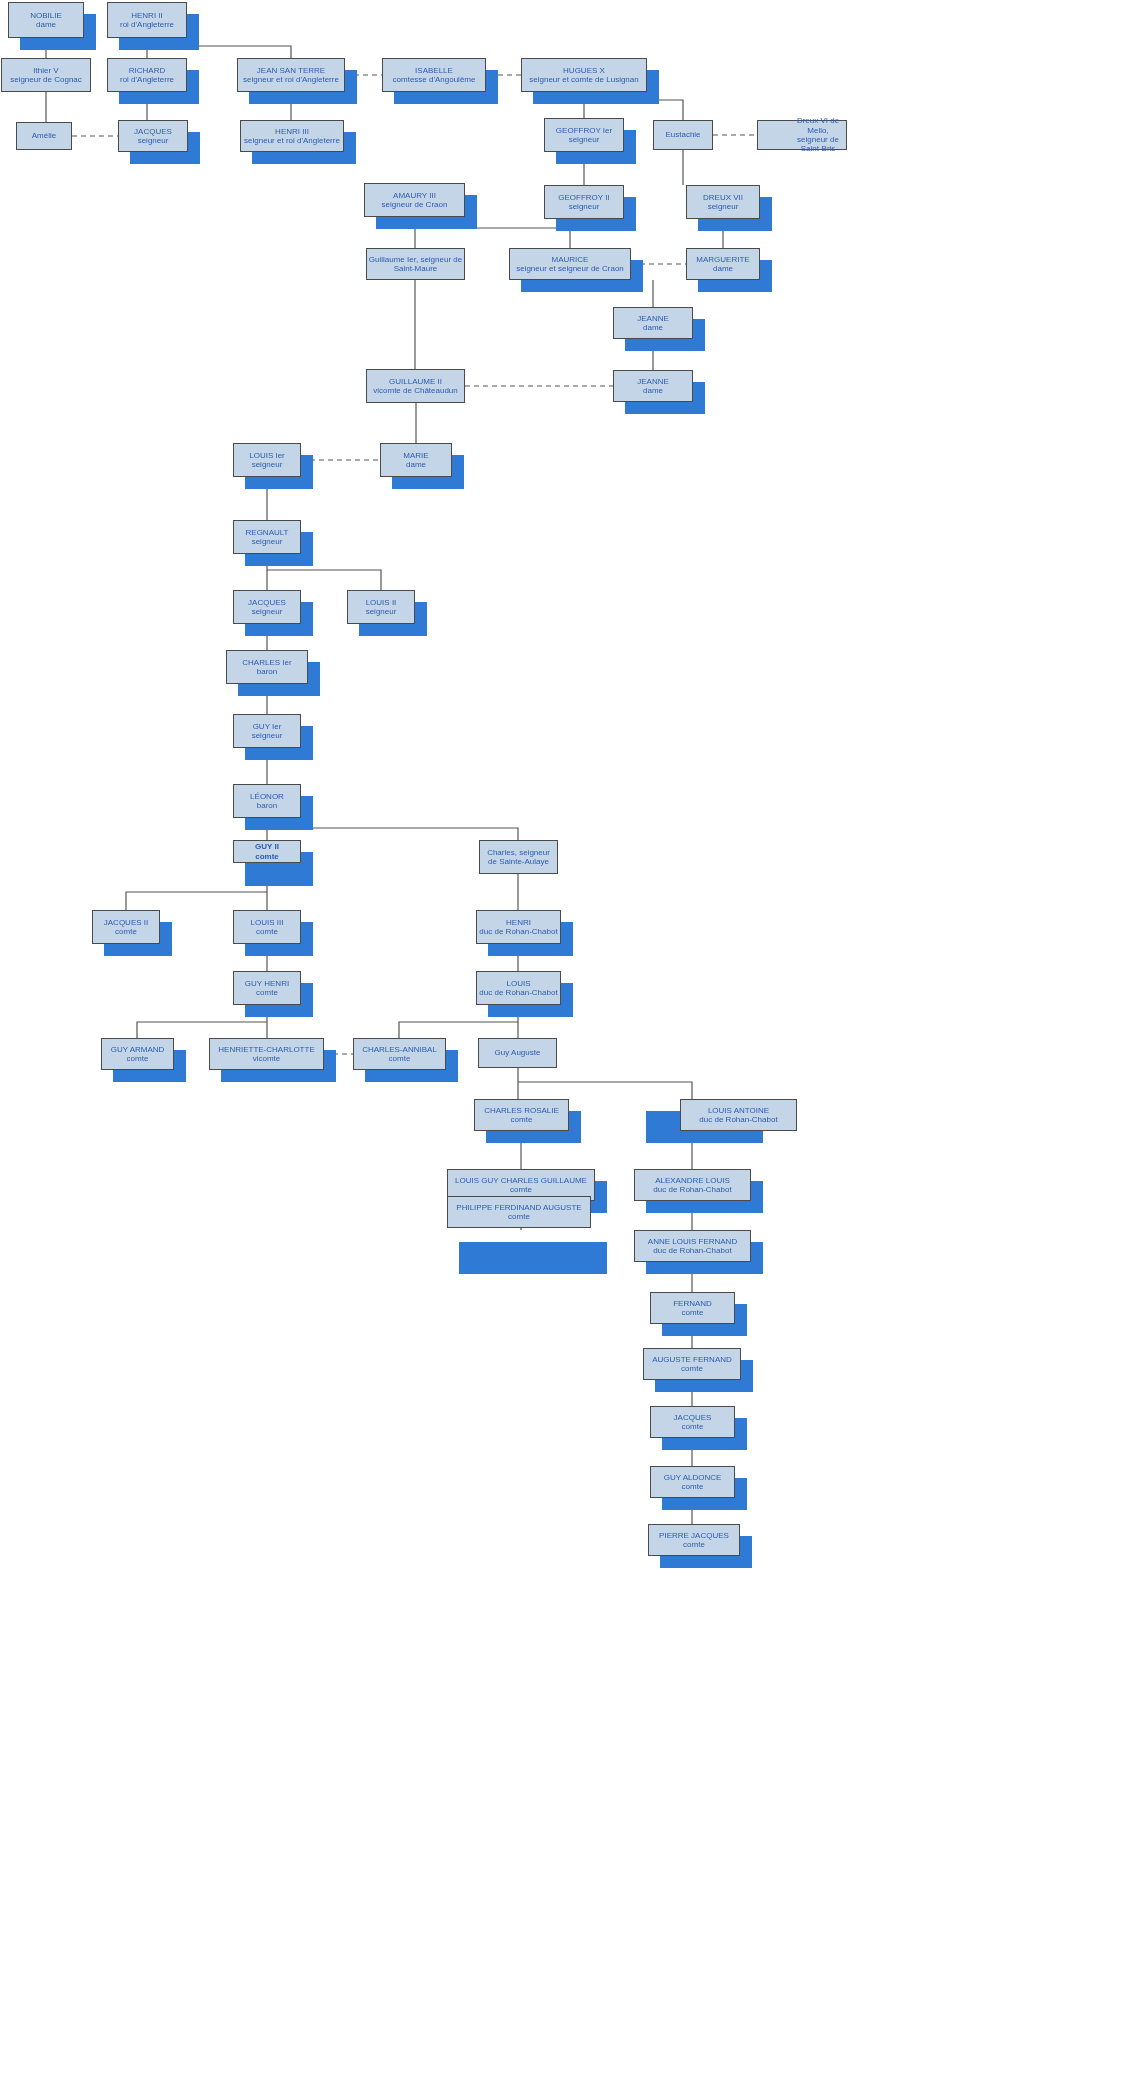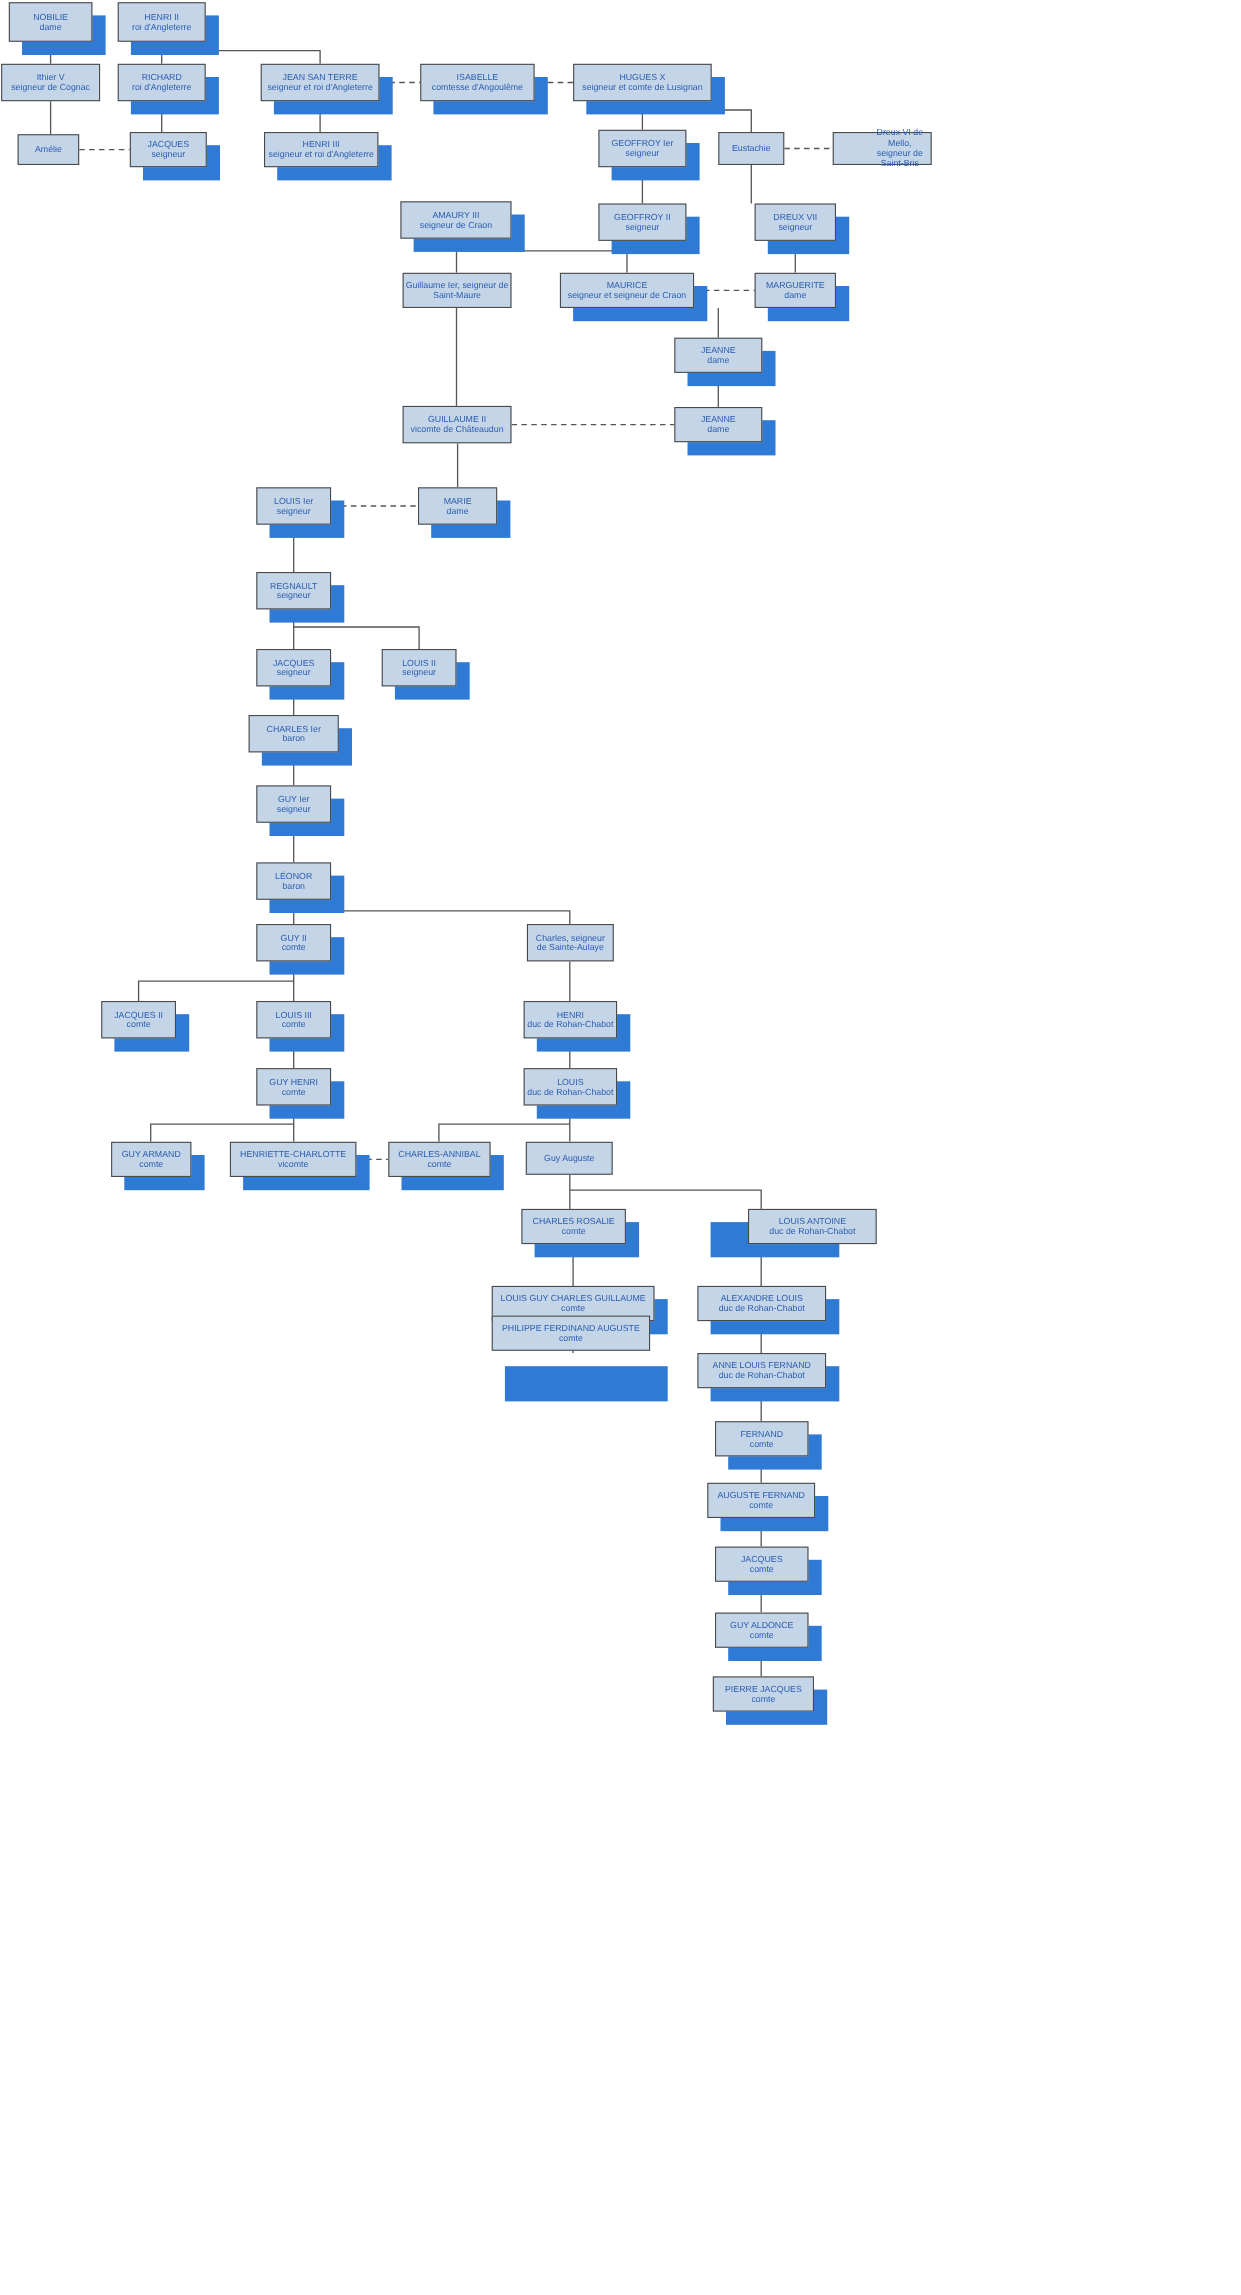--- a/index.html
+++ b/index.html
@@ -233,21 +233,21 @@
       <div class="node" style="left: 233px; top: 714px; width: 68px; height: 34px; font-size: 8px;">
         <span class="nm">GUY Ier</span>
         <span class="ti">seigneur</span>
       </div>
       <div class="shadow" style="left: 245px; top: 796px; width: 68px; height: 34px;"></div>
       <div class="node" style="left: 233px; top: 784px; width: 68px; height: 34px; font-size: 8px;">
         <span class="nm">LÉONOR</span>
         <span class="ti">baron</span>
       </div>
       <div class="shadow" style="left: 245px; top: 852px; width: 68px; height: 34px;"></div>
-      <div class="node" style="left: 233px; top: 840px; width: 68px; height: 34px; font-size: 8px;">
+      <div class="node" style="left: 233px; top: 840px; width: 68px; height: 23px; font-size: 8px; font-weight: bold;">
         <span class="nm">GUY II</span>
         <span class="ti">comte</span>
       </div>
       <div class="node" style="left: 479px; top: 840px; width: 79px; height: 34px; font-size: 8px;">
         <span class="nm">Charles, seigneur</span>
         <span class="ti">de Sainte-Aulaye</span>
       </div>
       <div class="shadow" style="left: 104px; top: 922px; width: 68px; height: 34px;"></div>
       <div class="node" style="left: 92px; top: 910px; width: 68px; height: 34px; font-size: 8px;">
         <span class="nm">JACQUES II</span>

